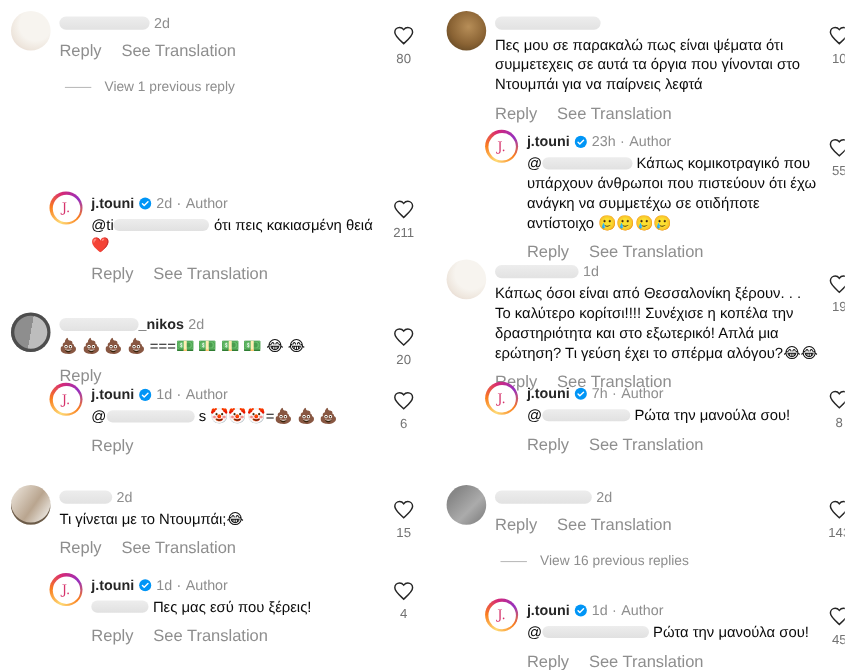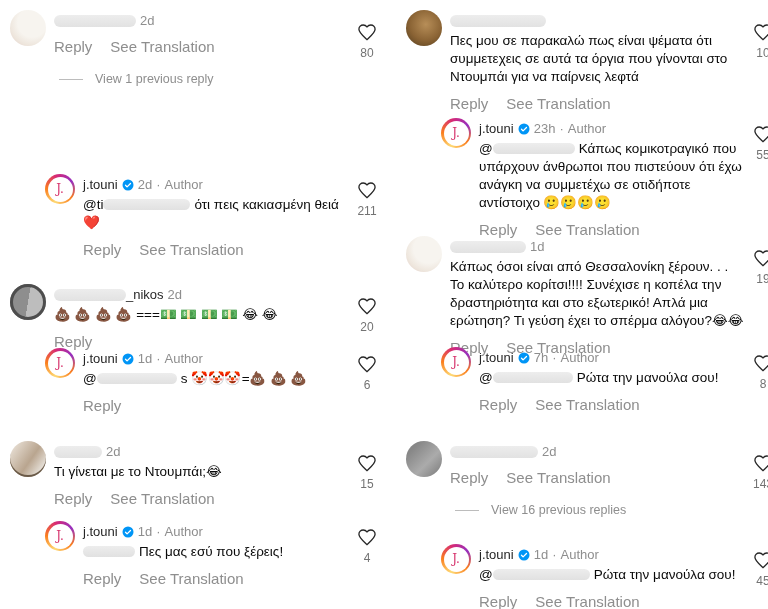--- a/index.html
+++ b/index.html
@@ -29,21 +29,21 @@
     background:conic-gradient(from 200deg,#feda75,#fa7e1e,#d62976,#962fbf,#fa7e1e,#feda75)}
   .jinner{width:25px;height:25px;border-radius:50%;background:#fff;display:flex;
     align-items:center;justify-content:center}
   .jletter{font-family:"DejaVu Serif","Liberation Serif",serif;font-size:12px;color:#d6336c}
 
   .bd{flex:1;min-width:0;margin-left:8px;padding-top:2px}
   .rail{width:34px;flex:none;display:flex;flex-direction:column;align-items:center;padding-top:12px}
   .thread.reply .rail{padding-top:6px}
 
   .meta{display:flex;align-items:center;gap:4px;height:17px;font-size:13px;white-space:nowrap}
-  .uname{font-weight:400;color:#262626}
+  .uname{font-weight:700;color:#262626}
   .gray{color:#8e8e8e}
   .badge{width:12px;height:12px;display:inline-block;flex:none}
   .badge svg{display:block}
 
   .pill{display:inline-block;height:12px;border-radius:7px;
     background:linear-gradient(180deg,#ededed,#e2e2e2)}
   .mpill{display:inline-block;height:11px;border-radius:6px;
     background:linear-gradient(180deg,#ededed,#e1e1e1);vertical-align:-1px;margin-right:4px}
 
   .txt{font-size:13.5px;line-height:18px;color:#0a0a0a;margin-top:3px;word-wrap:break-word}

